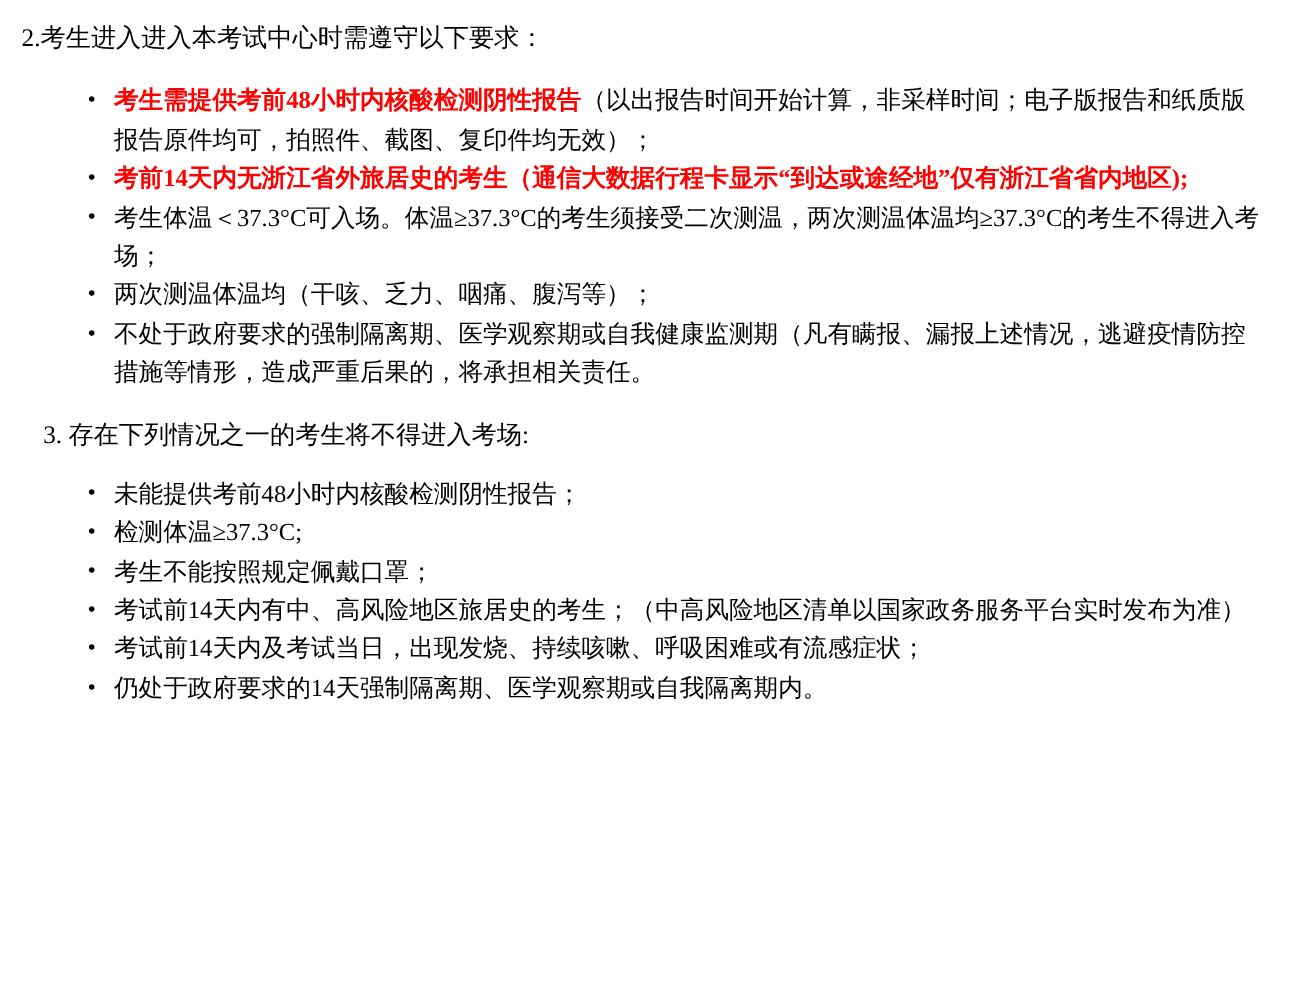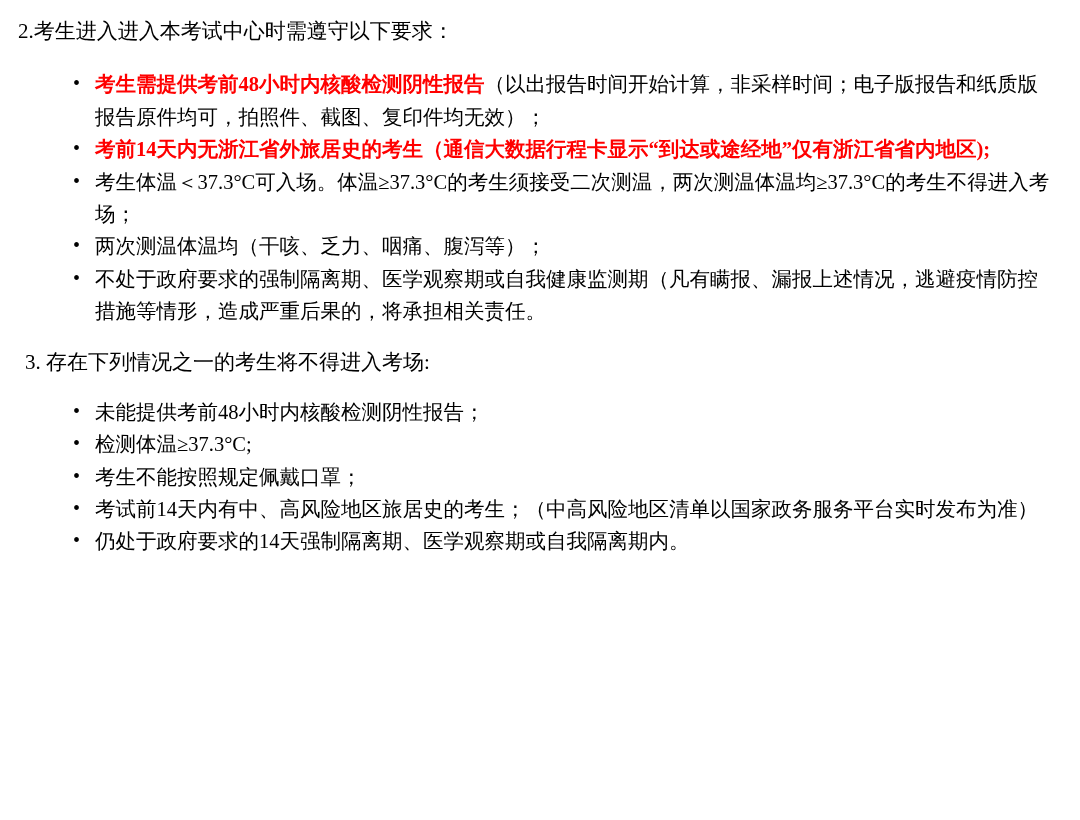--- a/index.html
+++ b/index.html
@@ -31,21 +31,21 @@
     color: #000;
     margin: 0;
     padding: 0;
   }
   #section-2-heading {
     padding-top: 16px;
     padding-left: 18px;
   }
   #section-3-heading {
     padding-top: 20px;
-    padding-left: 25px;
+    padding-left: 36px;
   }
   ul.bullets {
     list-style: none;
     margin: 0;
     padding: 0;
   }
   ul.bullets > li {
     position: relative;
     padding-left: 30px;
     margin: 0;
@@ -120,18 +120,21 @@
       <li class="li-tight">
         <span class="plain">检测体温≥37.3°C;</span>
       </li>
       <li class="li-tight">
         <span class="plain">考生不能按照规定佩戴口罩；</span>
       </li>
       <li class="li-tight">
         <span class="plain">考试前14天内有中、高风险地区旅居史的考生；（中高风险地区清单以国家政务服务平台实时发布为准）</span>
       </li>
       <li class="li-tight">
+        <span class="plain">考试前14天内及考试当日，出现发烧、持续咳嗽、呼吸困难或有流感症状；</span>
+      </li>
+      <li class="li-tight">
         <span class="plain">仍处于政府要求的14天强制隔离期、医学观察期或自我隔离期内。</span>
       </li>
     </ul>
   </div>
 
 </div>
 
 </body></html>

